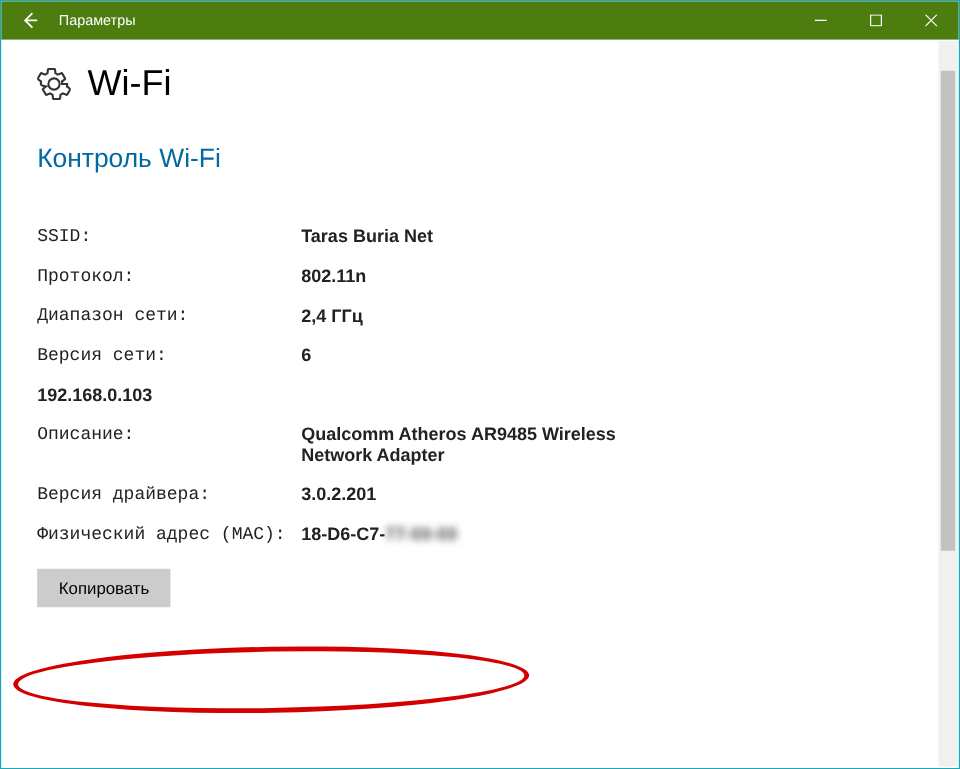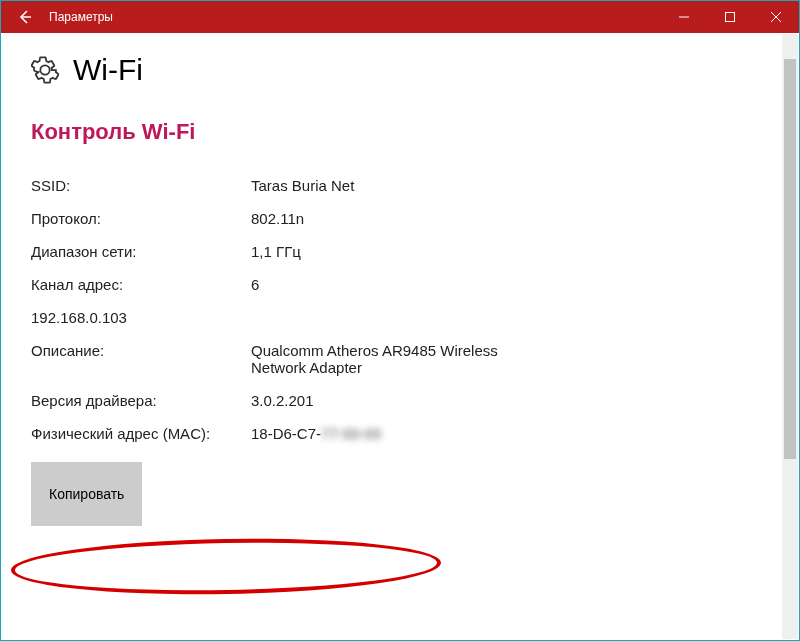--- a/index.html
+++ b/index.html
@@ -7,21 +7,21 @@
       font-family: 'Segoe UI', Tahoma, sans-serif;
       background: #fff;
       width: 800px;
       height: 641px;
       overflow: hidden;
       position: relative;
       border: 1px solid #1ca8b8;
     }
     .titlebar {
       height: 32px;
-      background: #b91c1c;
+      background: #4d7c0f;
       display: flex;
       align-items: center;
       color: #fff;
     }
     .back-btn {
       width: 48px;
       height: 32px;
       display: flex;
       align-items: center;
       justify-content: center;
@@ -56,45 +56,47 @@
       margin-bottom: 32px;
     }
     .gear-icon { width: 28px; height: 28px; }
     .heading h1 {
       font-size: 30px;
       font-weight: 300;
       color: #000;
     }
     .subheading {
       font-size: 22px;
-      font-weight: 700;
-      color: #be185d;
-      margin-bottom: 24px;
+      font-weight: 400;
+      color: #0369a1;
+      margin-bottom: 36px;
     }
     .props {
       width: 520px;
     }
     .prop-row {
       display: flex;
       padding: 8px 0;
     }
     .prop-label {
       width: 220px;
       font-size: 15px;
       color: #222;
       flex-shrink: 0;
+      font-family: Liberation Mono, monospace;
     }
     .prop-value {
       font-size: 15px;
       color: #222;
       flex: 1;
+      font-weight: bold;
     }
     .copy-btn {
       margin-top: 12px;
-      padding: 24px 18px;
+      padding: 8px 18px;
       background: #cccccc;
       border: none;
       font-size: 14px;
       color: #000;
       cursor: pointer;
       font-family: inherit;
     }
     .scrollbar-track {
       position: absolute;
       right: 1px;
@@ -172,24 +174,24 @@
     <div class="prop-row">
       <div class="prop-label">SSID:</div>
       <div class="prop-value">Taras Buria Net</div>
     </div>
     <div class="prop-row">
       <div class="prop-label">Протокол:</div>
       <div class="prop-value">802.11n</div>
     </div>
     <div class="prop-row">
       <div class="prop-label">Диапазон сети:</div>
-      <div class="prop-value">1,1 ГГц</div>
-    </div>
-    <div class="prop-row">
-      <div class="prop-label">Канал адрес:</div>
+      <div class="prop-value">2,4 ГГц</div>
+    </div>
+    <div class="prop-row">
+      <div class="prop-label">Версия сети:</div>
       <div class="prop-value">6</div>
     </div>
     <div class="prop-row">
       <div class="prop-value">192.168.0.103</div>
     </div>
     <div class="prop-row">
       <div class="prop-label">Описание:</div>
       <div class="prop-value">Qualcomm Atheros AR9485 Wireless Network Adapter</div>
     </div>
     <div class="prop-row">

